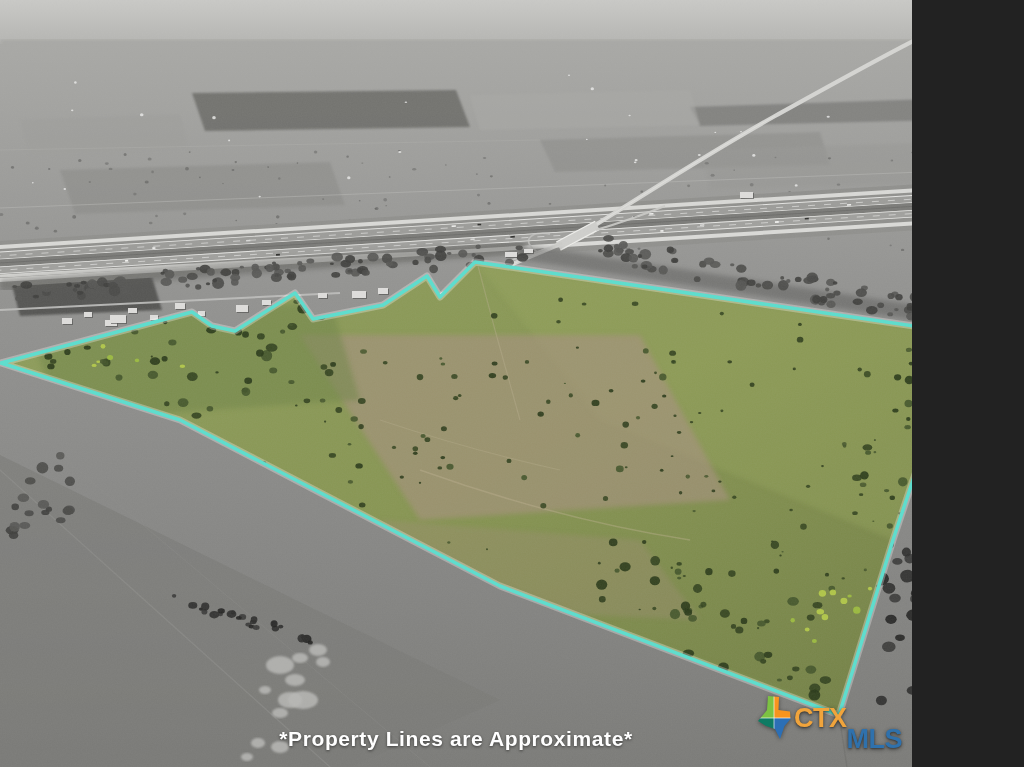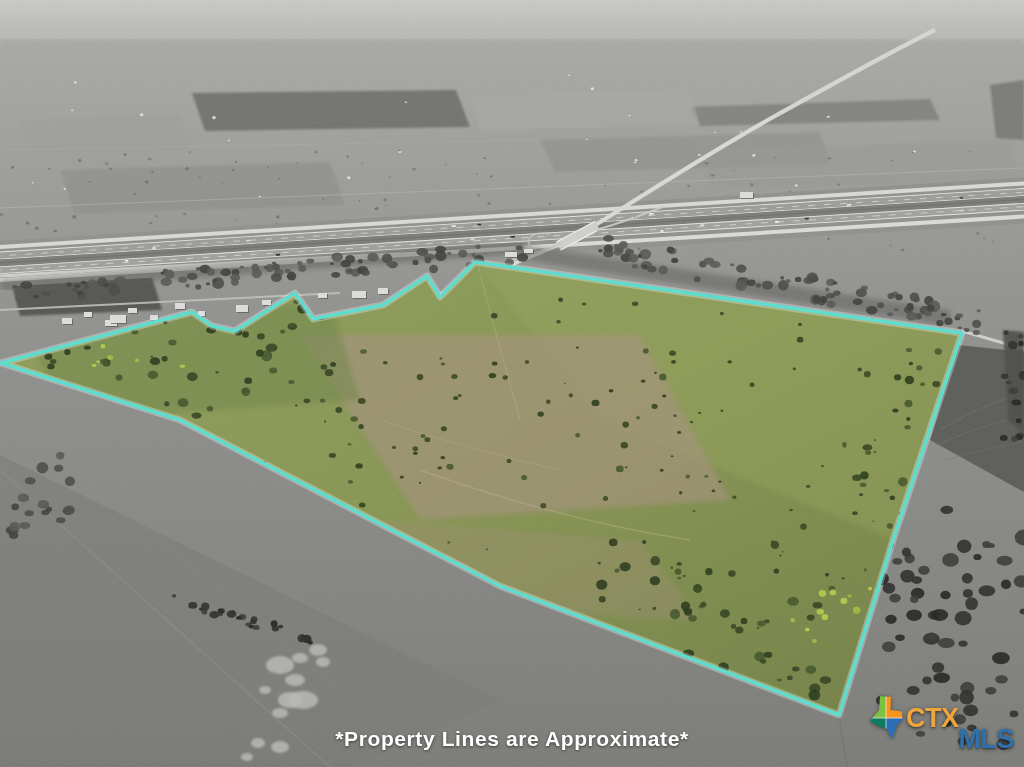--- a/index.html
+++ b/index.html
@@ -1,16 +1,16 @@
 <!DOCTYPE html>
 <html><head>
 <meta charset="utf-8">
 <style>
   html,body{margin:0;padding:0;background:#222;}
-  .photo{position:relative;width:1024px;height:767px;overflow:hidden;background:#909090;
+  .photo{position:relative;width:912px;height:767px;overflow:hidden;background:#909090;
          font-family:"Liberation Sans",sans-serif;}
   .photo svg.scene{position:absolute;left:0;top:0;width:1024px;height:767px;display:block;}
   .caption{position:absolute;left:0;right:0;bottom:16px;text-align:center;
            font-size:21px;font-weight:700;letter-spacing:.6px;color:#fff;
            text-shadow:0 1px 3px rgba(0,0,0,.55);}
   .brand{position:absolute;right:10px;bottom:14px;display:flex;align-items:center;
          filter:drop-shadow(0 1px 2px rgba(0,0,0,.45));}
   .brand-icon{width:36px;height:46px;margin-right:2px;}
   .brand-text{font-size:27px;font-weight:700;letter-spacing:-.5px;line-height:1;
               text-shadow:0 1px 2px rgba(0,0,0,.35);}

